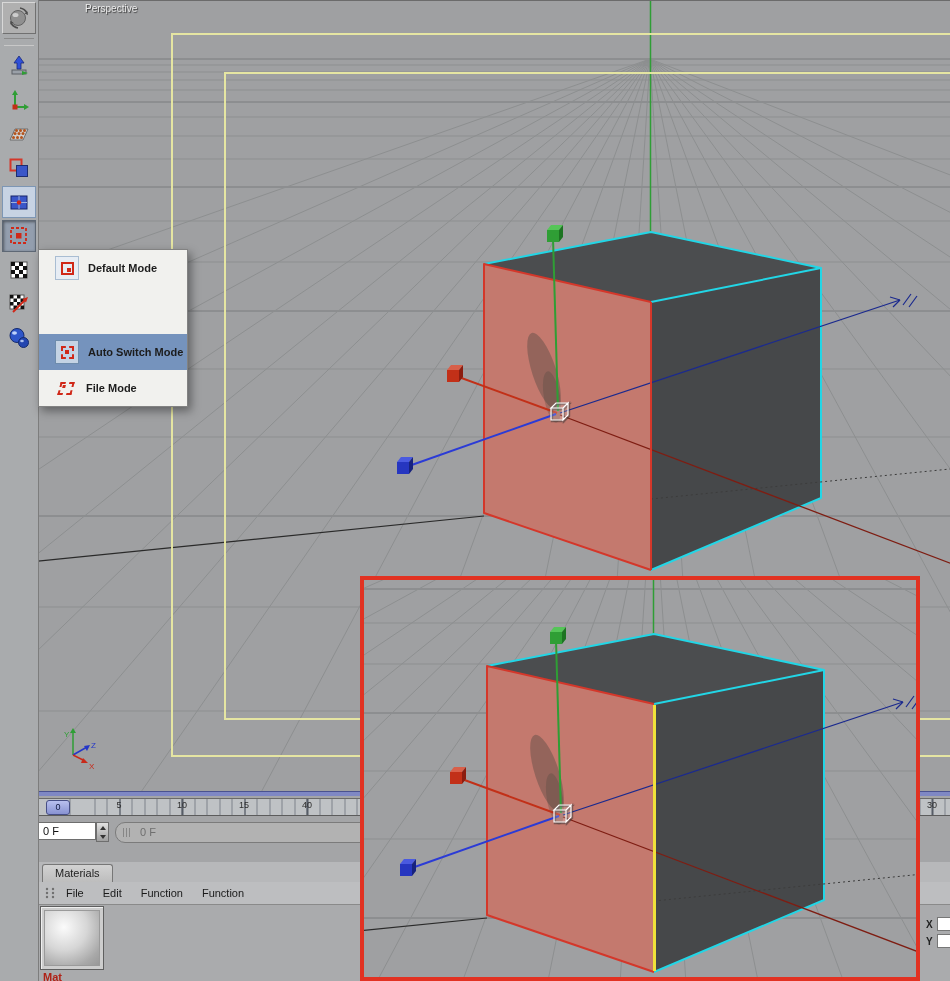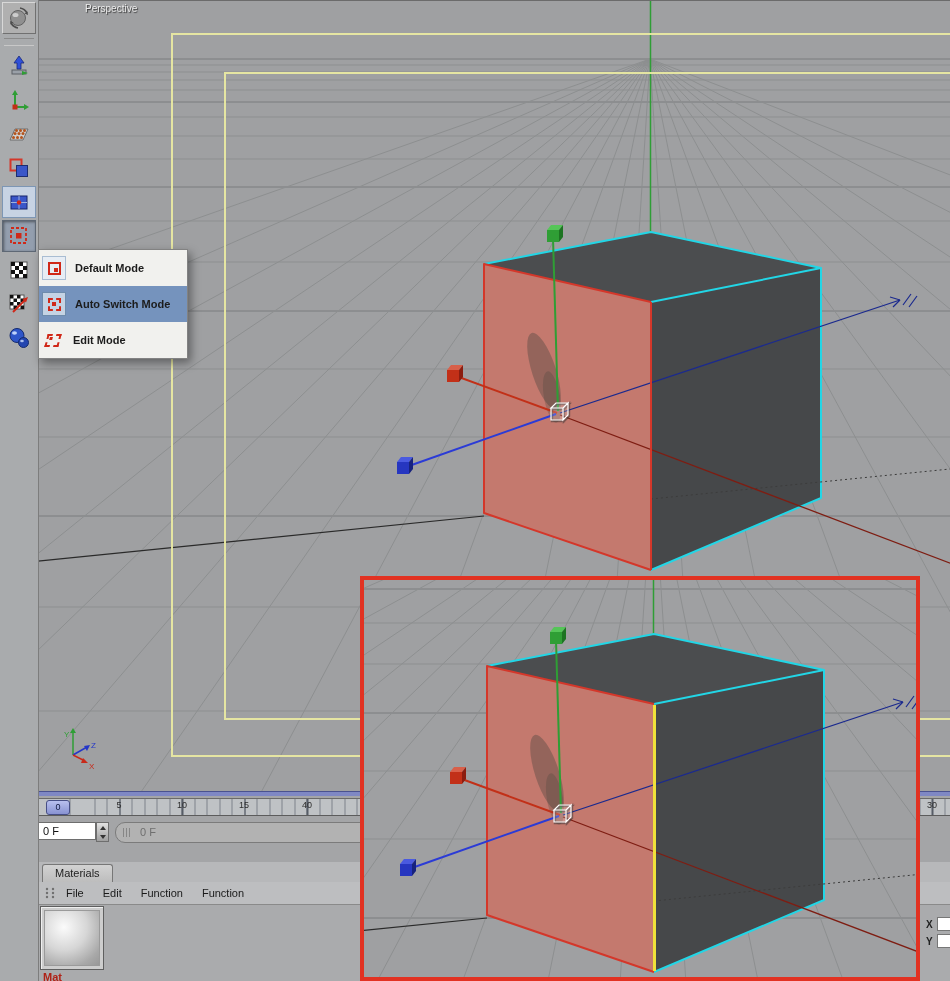--- a/index.html
+++ b/index.html
@@ -77,23 +77,23 @@
           background:radial-gradient(circle at 35% 30%,#fbfbfb,#d6d6d6 45%,#a8a8a8 80%,#989898);}
   .swname{position:absolute;left:5px;top:109px;font:bold 11px "Liberation Sans",sans-serif;color:#b02217;}
 
   
   .coordlab{position:absolute;font:bold 10px "Liberation Sans",sans-serif;color:#222;z-index:6;}
   .coordfield{position:absolute;width:18px;height:12px;background:#fff;border:1px solid #777;z-index:6;}
 
   
   .cmenu{position:absolute;left:38px;top:249px;width:148px;background:#f1f1ee;border:1px solid #828282;
          box-shadow:3px 4px 9px rgba(0,0,0,.4);z-index:10;}
-  .cmenu-item{height:36px;display:flex;align-items:center;gap:9px;padding-left:3px;
+  .cmenu-item{height:36px;display:flex;align-items:center;gap:9px;padding-left:16px;
               font:bold 11px "Liberation Sans",sans-serif;color:#1c1c1c;cursor:pointer;}
-  .cmenu-item.selected{background:var(--menu-highlight);}
+  .cmenu-item.selected{background:var(--menu-highlight);margin-top:48px;}
   .mi{width:22px;height:22px;display:flex;align-items:center;justify-content:center;flex:none;}
   .mi i{display:block;position:relative;}
   .mi-default{background:#e7edf4;border:1px solid #a9bdd2;}
   .mi-default i{width:9px;height:9px;border:2px solid #d02818;}
   .mi-default i::after{content:"";position:absolute;right:1px;bottom:1px;width:4px;height:4px;background:#d02818;}
   .mi-auto{background:#c4d3e4;border:1px solid #6e8cac;}
   .mi-auto i{width:9px;height:9px;border:2px dashed #d02818;}
   .mi-auto i::after{content:"";position:absolute;left:2px;top:2px;width:4px;height:4px;background:#d02818;}
   .mi-tweak i{width:10px;height:9px;border:2px dashed #d02818;transform:skewX(-15deg);}
   .mi-tweak i::after{content:"";position:absolute;left:1px;top:1px;width:3px;height:3px;background:#d02818;}
@@ -364,17 +364,17 @@
     <div class="cmenu-item selected">
       <span class="mi mi-auto">
           <i></i>
         </span>
       <span>Auto Switch Mode</span>
     </div>
     <div class="cmenu-item">
       <span class="mi mi-tweak">
           <i></i>
         </span>
-      <span>Edit Mode</span>
+      <span>File Mode</span>
     </div>
   </div>
 
 </div>
 
 </body></html>

